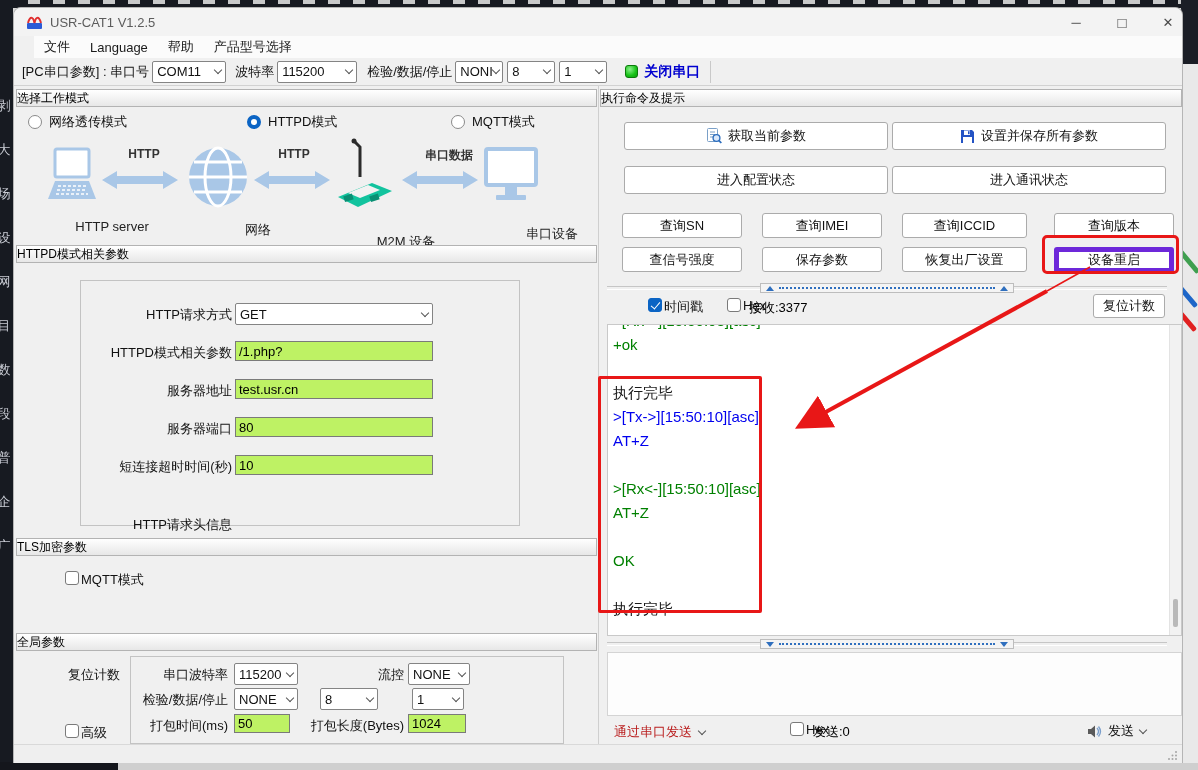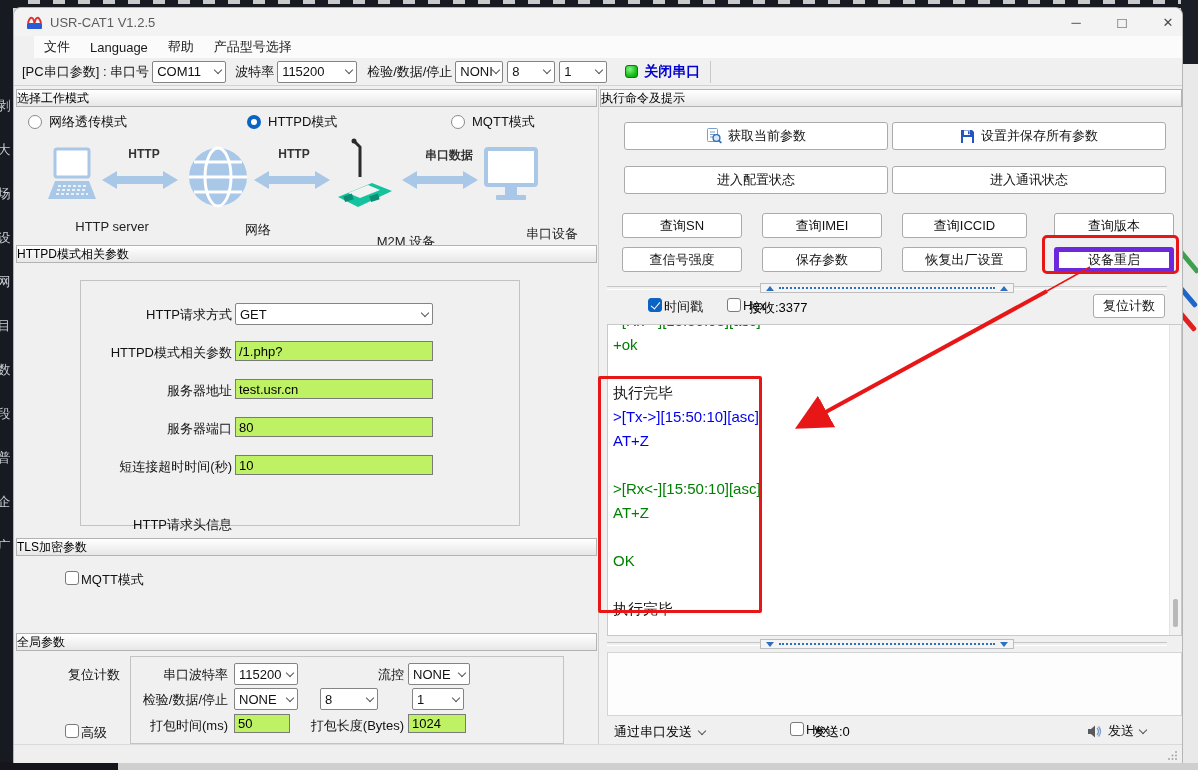--- a/index.html
+++ b/index.html
@@ -407,21 +407,21 @@
         <div class="split-handle">
           <div class="tri-down"></div>
           <div class="dotline"></div>
           <div class="tri-down"></div>
         </div>
         <div class="split-line"></div>
       </div>
 
       <div class="a" style="left:8px;top:566px;width:575px;height:64px;background:#fdfdfd;border:1px solid #d4d4d4"></div>
 
-      <div class="a" style="left:15px;top:637px;display:flex;align-items:center;gap:7px;font-size:13px;color:#000000">
+      <div class="a" style="left:15px;top:637px;display:flex;align-items:center;gap:7px;font-size:13px;color:#b91c1c">
         <span>通过串口发送</span>
         <span class="chev" style="margin-top:-2px"></span>
       </div>
       <div class="a cb-row" style="left:152px;top:636px">
         <div class="cb"></div>
         <span>Hex</span>
       </div>
       <span class="a" style="left:214px;top:637px;font-size:13px">发送:0</span>
       <div class="a" style="left:488px;top:633px;display:flex;align-items:center;gap:6px;font-size:13px;color:#111;height:24px">
         <svg width="15" height="15" viewBox="0 0 15 15">

